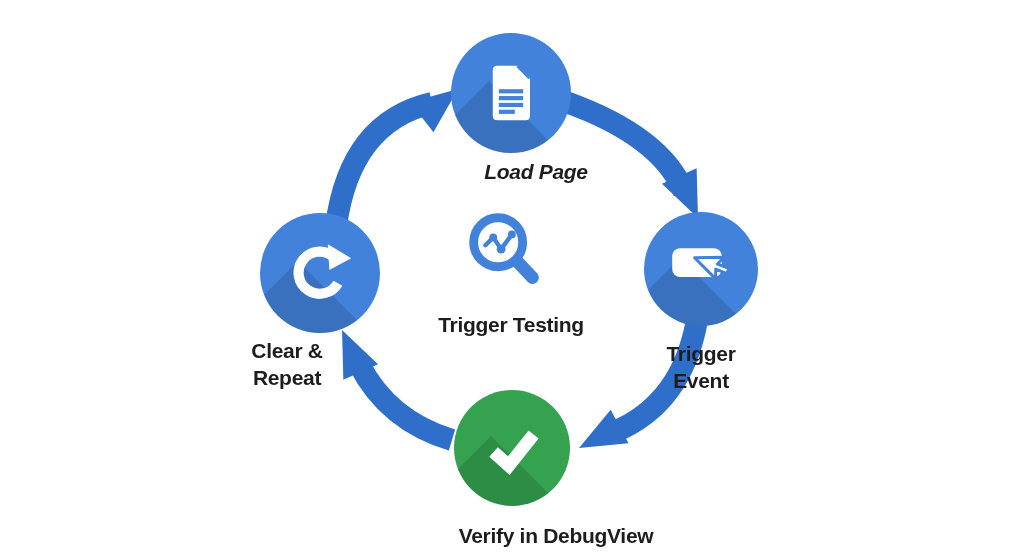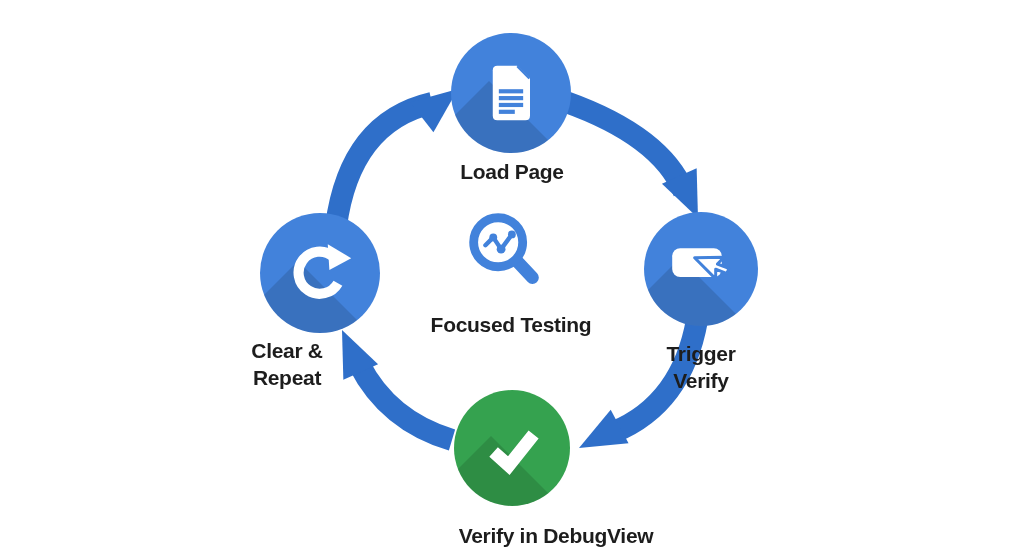--- a/index.html
+++ b/index.html
@@ -64,36 +64,36 @@
     <div class="long-shadow"></div>
     <svg class="node-icon" width="76" height="76" viewBox="0 0 100 100">
       <path class="icon-white-fill" d="M32 14 H58 L75 31 V80 Q75 86 69 86 H32 Q26 86 26 80 V20 Q26 14 32 14 Z"></path>
       <line class="icon-blue-stroke" x1="58" y1="15" x2="74" y2="31" stroke-width="2.5"></line>
       <rect class="icon-blue-fill" x="34" y="45" width="32" height="5.5"></rect>
       <rect class="icon-blue-fill" x="34" y="54" width="32" height="5.5"></rect>
       <rect class="icon-blue-fill" x="34" y="63" width="32" height="5.5"></rect>
       <rect class="icon-blue-fill" x="34" y="72" width="21" height="5.5"></rect>
     </svg>
   </div>
-  <div class="label" style="left:512px; top:158px;">
+  <div class="label" style="left:536px; top:158px;font-style:italic;">
     <span>Load Page</span>
   </div>
 
   <div class="node node-blue" style="left:644px; top:212px; width:114px; height:114px;">
     <div class="long-shadow"></div>
     <svg class="node-icon" width="80" height="80" viewBox="0 0 100 100">
       <rect class="icon-white-fill" x="14" y="24" width="62" height="36" rx="10"></rect>
       <g transform="translate(42,36) scale(1.55)">
         <polygon points="0,0 17,17 17,9.2 26.2,12.7 27.6,8.5 18.4,5 23.7,-0.4" fill="var(--icon-white,#ffffff)" stroke="var(--circle-blue,#4282DB)" stroke-width="2.4" stroke-linejoin="round"></polygon>
       </g>
     </svg>
   </div>
   <div class="label" style="left:701px; top:340px;">
     <span>Trigger</span><br>
-    <span>Verify</span>
+    <span>Event</span>
   </div>
 
   <div class="node node-green" style="left:454px; top:390px; width:116px; height:116px;">
     <div class="long-shadow"></div>
     <svg class="node-icon" width="80" height="80" viewBox="0 0 100 100">
       <path class="icon-white-stroke" d="M27 55 L46 72 L77 33" stroke-width="16"></path>
     </svg>
   </div>
   <div class="label" style="left:512px; top:522px;margin-left:44px;">
     <span>Verify in DebugView</span>
@@ -113,16 +113,16 @@
 
   <svg class="center-icon" style="left:457px; top:207px;" width="98" height="98" viewBox="0 0 100 100">
     <line class="icon-blue-stroke" x1="60" y1="54" x2="77" y2="72" stroke-width="13" stroke-linecap="round"></line>
     <circle cx="42" cy="36" r="25" fill="#ffffff" stroke="var(--circle-blue,#4282DB)" stroke-width="9"></circle>
     <path class="icon-blue-stroke" d="M29 39 L37 31 L45 43 L56 28" stroke-width="4.5" stroke-linecap="round" stroke-linejoin="round"></path>
     <circle class="icon-blue-fill" cx="37" cy="31" r="4"></circle>
     <circle class="icon-blue-fill" cx="45" cy="43" r="4.5"></circle>
     <circle class="icon-blue-fill" cx="56" cy="28" r="4"></circle>
   </svg>
   <div class="label" style="left:511px; top:311px;">
-    <span>Focused Testing</span>
+    <span>Trigger Testing</span>
   </div>
 
 </div>
 
 </body></html>

